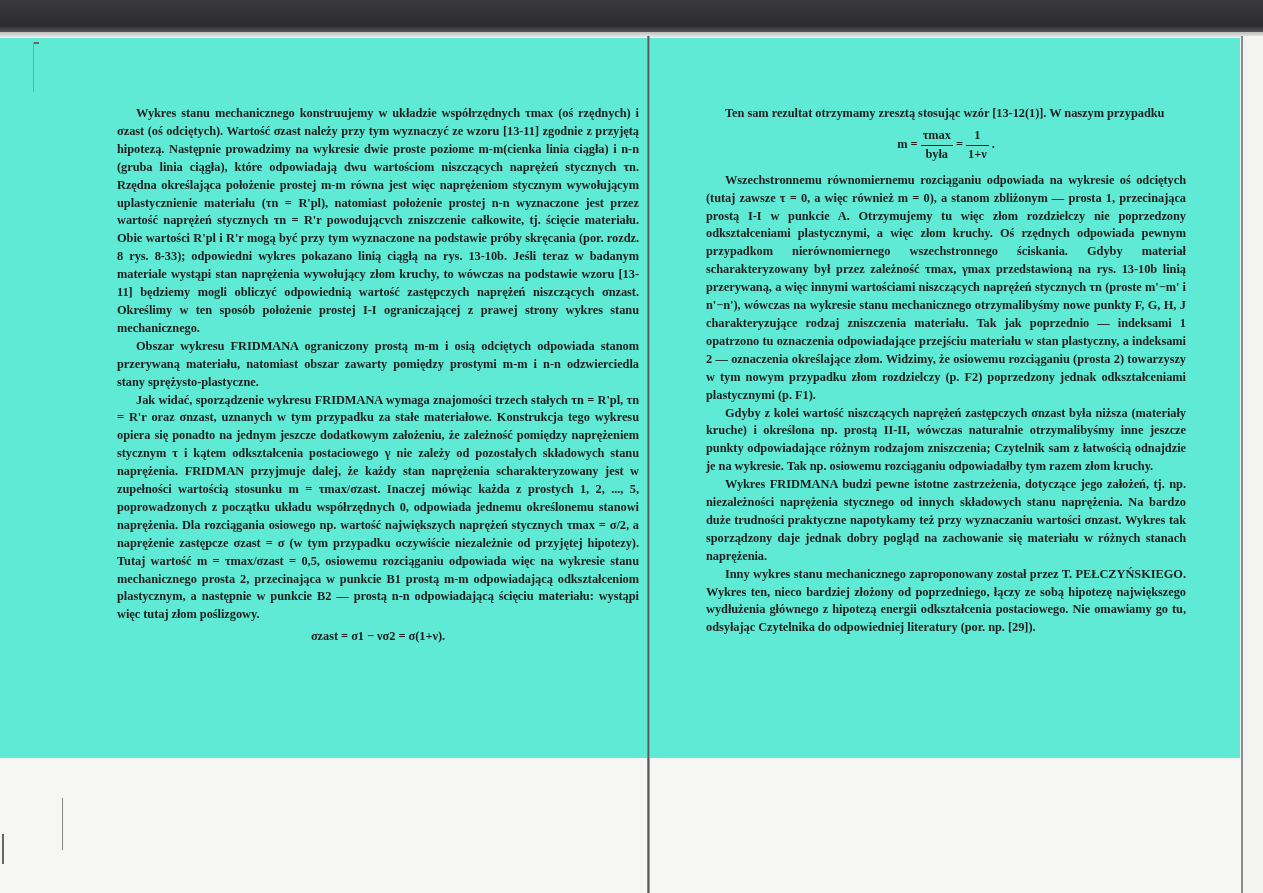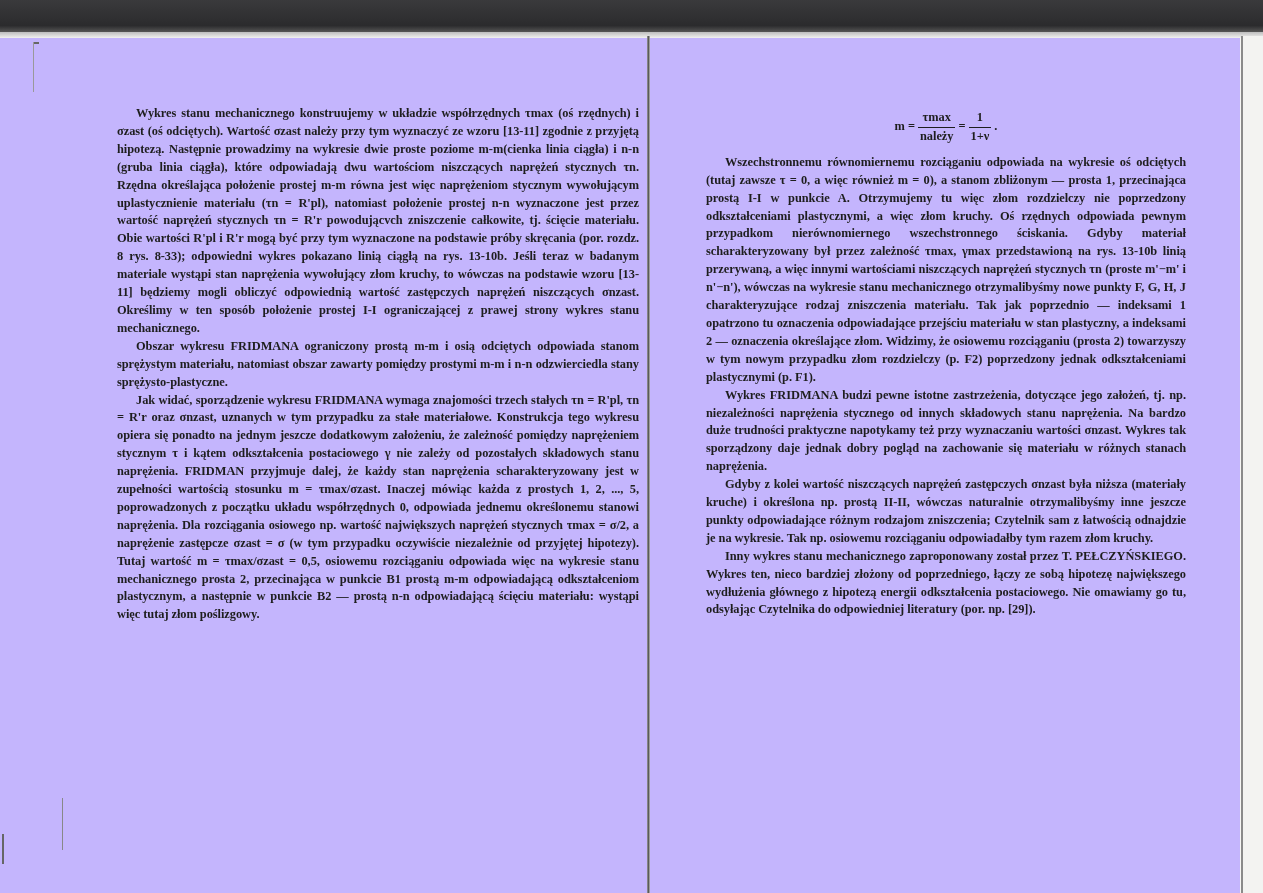--- a/index.html
+++ b/index.html
@@ -1,19 +1,19 @@
 <!DOCTYPE html>
 <html><head>
 <meta charset="utf-8">
 <style>
   html,body{margin:0;padding:0;}
   body{width:1263px;height:893px;overflow:hidden;background:#f6f6f4;position:relative;font-family:"Liberation Serif","DejaVu Serif",serif;color:#1e1e1e;}
   .topbar{position:absolute;left:0;top:0;width:1263px;height:32px;background:linear-gradient(#3a3a3c,#2b2b2d 80%,#555 100%);}
   .topfade{position:absolute;left:0;top:32px;width:1263px;height:6px;background:linear-gradient(#bdbdbd,#f2f2f0);}
-  .page{position:absolute;top:38px;height:855px;background:#c4b5fd;}
+  .page{position:absolute;top:38px;height:720px;background:#5eead4;}
   .page.left{left:0;width:648px;}
   .page.right{left:650px;width:590px;}
   .gutter{position:absolute;left:647px;top:36px;width:3px;height:857px;background:linear-gradient(90deg,#9a9a9a,#5a5a5a,#bcbcbc);}
   .redge{position:absolute;left:1241px;top:36px;width:22px;height:857px;background:#f3f3f1;border-left:2px solid #8a8a8a;}
   .margin-mark{position:absolute;background:#666;}
   .text{position:absolute;font-size:12.4px;line-height:17.9px;text-align:justify;font-weight:bold;letter-spacing:-0.05px;}
   .left .text{left:117px;width:522px;top:67px;}
   .right .text{left:56px;width:480px;top:67px;}
   p{margin:0;text-indent:19px;}
   .eq{text-align:center;text-indent:0;margin:4px 0 8px 0;}
@@ -28,43 +28,45 @@
 <div class="topfade"></div>
 
 <div class="page left">
   <div class="margin-mark" style="left:33px;top:4px;width:6px;height:2px;"></div>
   <div class="margin-mark" style="left:33px;top:4px;width:1px;height:50px;background:#999;"></div>
   <div class="margin-mark" style="left:62px;top:760px;width:1px;height:52px;background:#888;"></div>
   <div class="margin-mark" style="left:2px;top:796px;width:2px;height:30px;"></div>
 
   <div class="text">
     <p>Wykres stanu mechanicznego konstruujemy w układzie współrzędnych τmax (oś rzędnych) i σzast (oś odciętych). Wartość σzast należy przy tym wyznaczyć ze wzoru [13-11] zgodnie z przyjętą hipotezą. Następnie prowadzimy na wykresie dwie proste poziome m-m(cienka linia ciągła) i n-n (gruba linia ciągła), które odpowiadają dwu wartościom niszczących naprężeń stycznych τn. Rzędna określająca położenie prostej m-m równa jest więc naprężeniom stycznym wywołującym uplastycznienie materiału (τn = R'pl), natomiast położenie prostej n-n wyznaczone jest przez wartość naprężeń stycznych τn = R'r powodującvch zniszczenie całkowite, tj. ścięcie materiału. Obie wartości R'pl i R'r mogą być przy tym wyznaczone na podstawie próby skręcania (por. rozdz. 8 rys. 8-33); odpowiedni wykres pokazano linią ciągłą na rys. 13-10b. Jeśli teraz w badanym materiale wystąpi stan naprężenia wywołujący złom kruchy, to wówczas na podstawie wzoru [13-11] będziemy mogli obliczyć odpowiednią wartość zastępczych naprężeń niszczących σnzast. Określimy w ten sposób położenie prostej I-I ograniczającej z prawej strony wykres stanu mechanicznego.</p>
-    <p>Obszar wykresu FRIDMANA ograniczony prostą m-m i osią odciętych odpowiada stanom sprężystym materiału, natomiast obszar zawarty pomiędzy prostymi m-m i n-n odzwierciedla stany sprężysto-plastyczne.</p>
+    <p>Obszar wykresu FRIDMANA ograniczony prostą m-m i osią odciętych odpowiada stanom przerywaną materiału, natomiast obszar zawarty pomiędzy prostymi m-m i n-n odzwierciedla stany sprężysto-plastyczne.</p>
     <p>Jak widać, sporządzenie wykresu FRIDMANA wymaga znajomości trzech stałych τn = R'pl, τn = R'r oraz σnzast, uznanych w tym przypadku za stałe materiałowe. Konstrukcja tego wykresu opiera się ponadto na jednym jeszcze dodatkowym założeniu, że zależność pomiędzy naprężeniem stycznym τ i kątem odkształcenia postaciowego γ nie zależy od pozostałych składowych stanu naprężenia. FRIDMAN przyjmuje dalej, że każdy stan naprężenia scharakteryzowany jest w zupełności wartością stosunku m = τmax/σzast. Inaczej mówiąc każda z prostych 1, 2, ..., 5, poprowadzonych z początku układu współrzędnych 0, odpowiada jednemu określonemu stanowi naprężenia. Dla rozciągania osiowego np. wartość największych naprężeń stycznych τmax = σ/2, a naprężenie zastępcze σzast = σ (w tym przypadku oczywiście niezależnie od przyjętej hipotezy). Tutaj wartość m = τmax/σzast = 0,5, osiowemu rozciąganiu odpowiada więc na wykresie stanu mechanicznego prosta 2, przecinająca w punkcie B1 prostą m-m odpowiadającą odkształceniom plastycznym, a następnie w punkcie B2 — prostą n-n odpowiadającą ścięciu materiału: wystąpi więc tutaj złom poślizgowy.</p>
+    <div class="eq">σzast = σ1 − νσ2 = σ(1+ν).</div>
   </div>
 
 </div>
 
 <div class="gutter"></div>
 
 <div class="page right">
   <div class="text">
+    <p>Ten sam rezultat otrzymamy zresztą stosując wzór [13-12(1)]. W naszym przypadku</p>
     <div class="eq">
       <span>m =</span>
       <span class="frac">
         <span class="num">τmax</span>
-        <span>należy</span>
+        <span>była</span>
       </span>
       <span>=</span>
       <span class="frac">
         <span class="num">1</span>
         <span>1+ν</span>
       </span>
       <span>.</span>
     </div>
     <p>Wszechstronnemu równomiernemu rozciąganiu odpowiada na wykresie oś odciętych (tutaj zawsze τ = 0, a więc również m = 0), a stanom zbliżonym — prosta 1, przecinająca prostą I-I w punkcie A. Otrzymujemy tu więc złom rozdzielczy nie poprzedzony odkształceniami plastycznymi, a więc złom kruchy. Oś rzędnych odpowiada pewnym przypadkom nierównomiernego wszechstronnego ściskania. Gdyby materiał scharakteryzowany był przez zależność τmax, γmax przedstawioną na rys. 13-10b linią przerywaną, a więc innymi wartościami niszczących naprężeń stycznych τn (proste m'−m' i n'−n'), wówczas na wykresie stanu mechanicznego otrzymalibyśmy nowe punkty F, G, H, J charakteryzujące rodzaj zniszczenia materiału. Tak jak poprzednio — indeksami 1 opatrzono tu oznaczenia odpowiadające przejściu materiału w stan plastyczny, a indeksami 2 — oznaczenia określające złom. Widzimy, że osiowemu rozciąganiu (prosta 2) towarzyszy w tym nowym przypadku złom rozdzielczy (p. F2) poprzedzony jednak odkształceniami plastycznymi (p. F1).</p>
+    <p>Gdyby z kolei wartość niszczących naprężeń zastępczych σnzast była niższa (materiały kruche) i określona np. prostą II-II, wówczas naturalnie otrzymalibyśmy inne jeszcze punkty odpowiadające różnym rodzajom zniszczenia; Czytelnik sam z łatwością odnajdzie je na wykresie. Tak np. osiowemu rozciąganiu odpowiadałby tym razem złom kruchy.</p>
     <p>Wykres FRIDMANA budzi pewne istotne zastrzeżenia, dotyczące jego założeń, tj. np. niezależności naprężenia stycznego od innych składowych stanu naprężenia. Na bardzo duże trudności praktyczne napotykamy też przy wyznaczaniu wartości σnzast. Wykres tak sporządzony daje jednak dobry pogląd na zachowanie się materiału w różnych stanach naprężenia.</p>
-    <p>Gdyby z kolei wartość niszczących naprężeń zastępczych σnzast była niższa (materiały kruche) i określona np. prostą II-II, wówczas naturalnie otrzymalibyśmy inne jeszcze punkty odpowiadające różnym rodzajom zniszczenia; Czytelnik sam z łatwością odnajdzie je na wykresie. Tak np. osiowemu rozciąganiu odpowiadałby tym razem złom kruchy.</p>
     <p>Inny wykres stanu mechanicznego zaproponowany został przez T. PEŁCZYŃSKIEGO. Wykres ten, nieco bardziej złożony od poprzedniego, łączy ze sobą hipotezę największego wydłużenia głównego z hipotezą energii odkształcenia postaciowego. Nie omawiamy go tu, odsyłając Czytelnika do odpowiedniej literatury (por. np. [29]).</p>
   </div>
 </div>
 
 <div class="redge"></div>
 
 </body></html>

